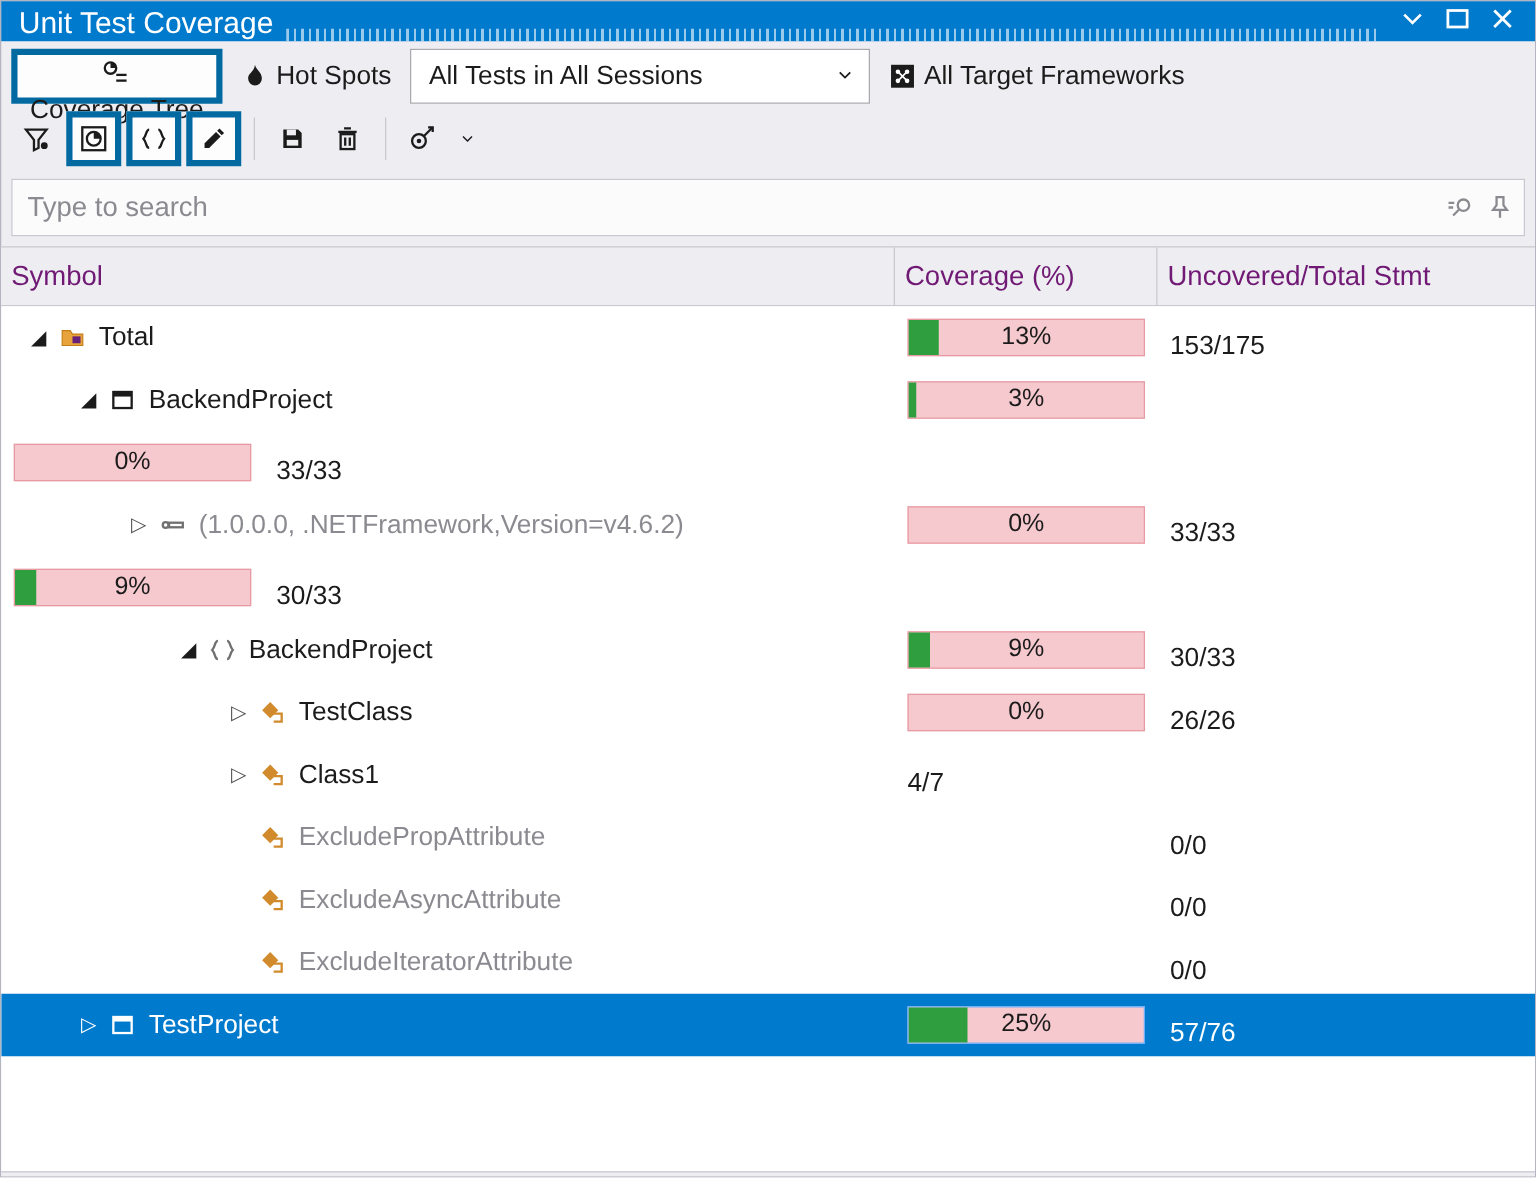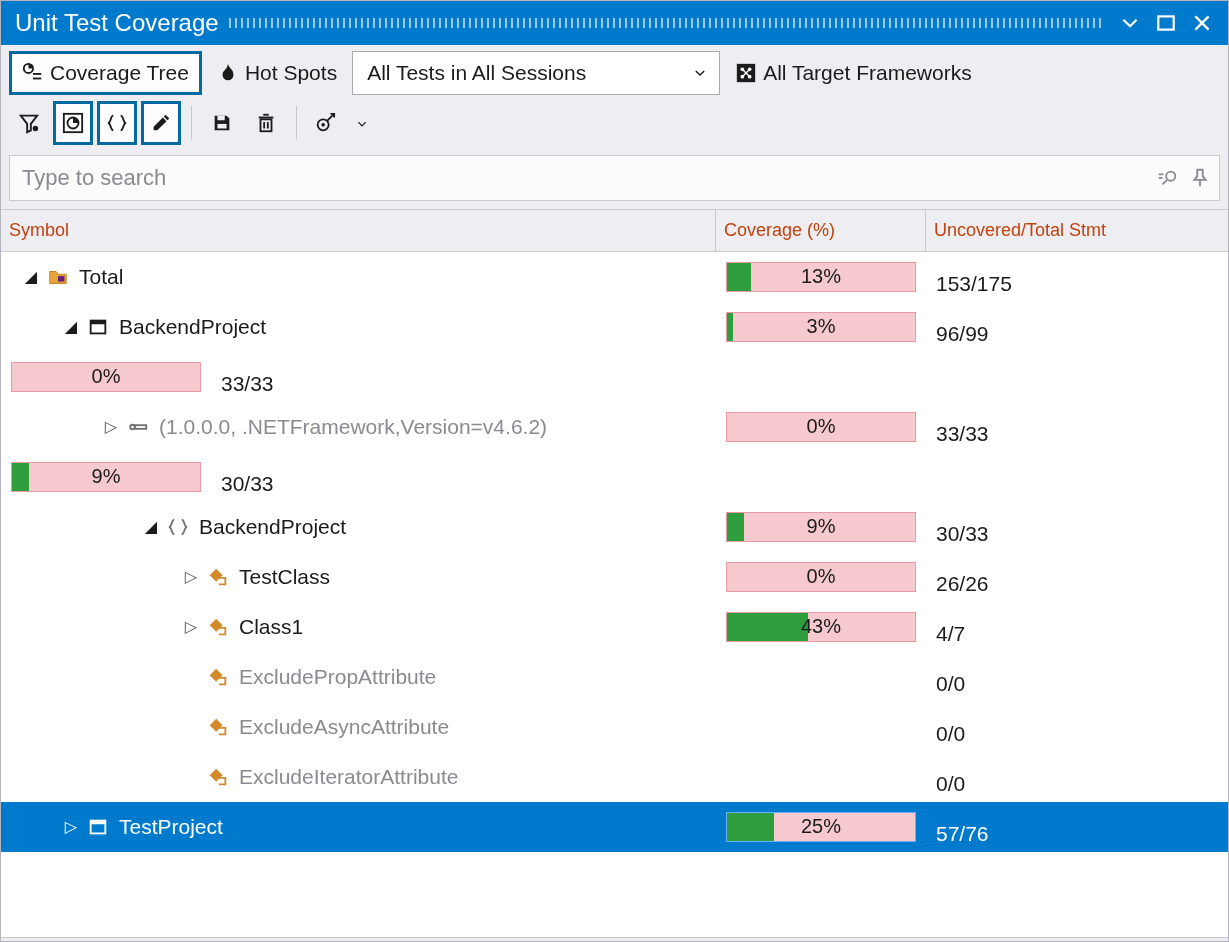--- a/index.html
+++ b/index.html
@@ -15,25 +15,25 @@
   .window {
     width: 1229px;
     height: 942px;
     border: 1px solid #b5b5c0;
     display: flex;
     flex-direction: column;
     background: #eeeef2;
   }
   
   .titlebar {
-    height: 44px;
+    height: 32px;
     background: #007acc;
     color: #fff;
     display: flex;
-    align-items: center;
+    align-items: flex-end;
     padding: 0 8px 0 14px;
     font-size: 24px;
   }
   .titlebar .title { flex: 0 0 auto; padding-right: 10px; }
   .titlebar .dots {
     flex: 1;
     height: 10px;
     background: repeating-linear-gradient(90deg,
       rgba(255,255,255,0.6) 0 2px, transparent 2px 6px);
     margin-right: 10px;
@@ -57,22 +57,23 @@
   .tb-btn {
     display:flex; align-items:center; gap:6px;
     padding: 4px 10px;
     height: 44px;
     border: 1px solid transparent;
     background: transparent;
     cursor: pointer;
     white-space: nowrap;
   }
   .tb-btn.active {
-    border: 3px solid #0369a1;
+    border: 5px solid #0369a1;
     background: #fdfdfe;
+    flex-direction: column;
   }
   .tb-btn.icononly { padding: 4px 6px; min-width:40px; justify-content:center; }
   .tb-sep { width:1px; height:34px; background:#c8c8d0; margin: 0 6px; }
   .combo {
     display:flex; align-items:center; justify-content:space-between;
     border:1px solid #aaaab0;
     background:#fff;
     height:44px;
     padding: 0 12px 0 14px;
     min-width: 368px;
@@ -97,22 +98,22 @@
   }
   .searchbar input::placeholder { color:#8a8a90; }
 
   
   .grid-header {
     display:flex;
     border-top: 1px solid #c8c8d0;
     border-bottom: 1px solid #c8c8d0;
     margin-top:8px;
     background:#eeeef2;
-    color:#c2410c;
-    font-size:18px;
+    color:#701a75;
+    font-size:22px;
   }
   .col-symbol   { width: 715px; padding:10px 8px; border-right:1px solid #c8c8d0; }
   .col-coverage { width: 210px; padding:10px 8px; border-right:1px solid #c8c8d0; }
   .col-stmt     { flex:1;      padding:10px 8px; white-space:nowrap; overflow:hidden;}
 
   
   .tree { flex:1; overflow:auto; background:#fff; }
   .row {
     display:flex; align-items:center;
     height:50px;
@@ -344,21 +345,20 @@
             </svg>
           </span>
           <span class="label">BackendProject</span>
         </div>
         <div class="cell-cov">
           <div class="covbar">
             <div class="fill" style="width: 3%;"></div>
             <span class="pct">3%</span>
           </div>
         </div>
-        <div class="cell-stmt">96/99</div>
       </div>
       <div class="row">
         <div class="cell-cov">
           <div class="covbar">
             <div class="fill" style="width: 0%;"></div>
             <span class="pct">0%</span>
           </div>
         </div>
         <div class="cell-stmt">33/33</div>
       </div>
@@ -436,26 +436,20 @@
           <span class="indent" style="width: 174px;"></span>
           <span class="tri closed"></span>
           <span class="ticon">
             <svg class="icon" viewBox="0 0 24 24">
               <rect x="5" y="5" width="10" height="10" transform="rotate(45 10 10)" fill="#d18b2c"></rect>
               <path d="M13 13 L20 13 L20 20 L13 20" fill="none" stroke="#d18b2c" stroke-width="2"></path>
             </svg>
           </span>
           <span class="label">Class1</span>
         </div>
-        <div class="cell-cov">
-          <div class="covbar">
-            <div class="fill" style="width: 43%;"></div>
-            <span class="pct">43%</span>
-          </div>
-        </div>
         <div class="cell-stmt">4/7</div>
       </div>
       <div class="row">
         <div class="cell-symbol">
           <span class="indent" style="width: 174px;"></span>
           <span class="tri none"></span>
           <span class="ticon">
             <svg class="icon" viewBox="0 0 24 24">
               <rect x="5" y="5" width="10" height="10" transform="rotate(45 10 10)" fill="#d18b2c"></rect>
               <path d="M13 13 L20 13 L20 20 L13 20" fill="none" stroke="#d18b2c" stroke-width="2"></path>

